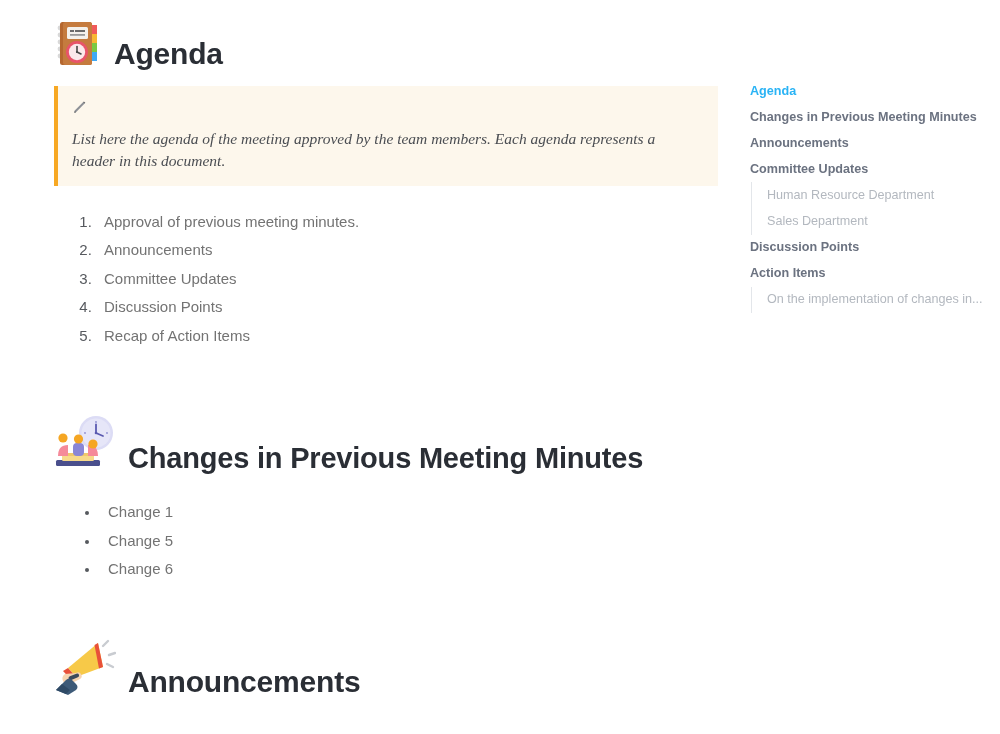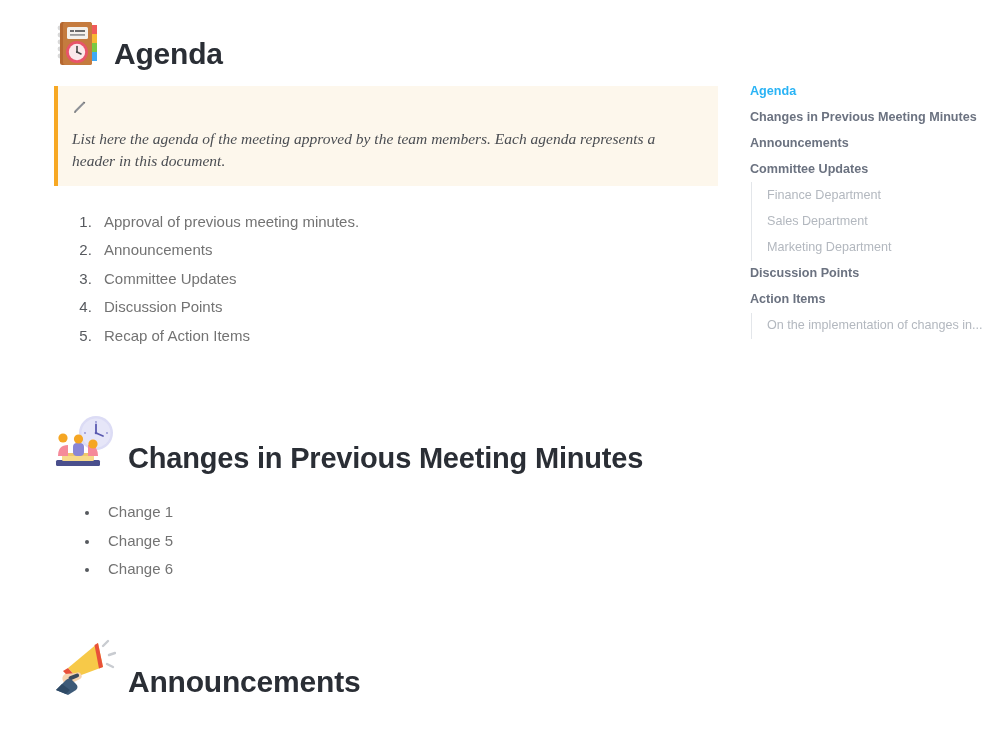--- a/index.html
+++ b/index.html
@@ -255,21 +255,20 @@
         <span class="section-title">Announcements</span>
       </div>
     </div>
   </div>
 
   <nav class="toc">
     <div class="toc-item active">Agenda</div>
     <div class="toc-item">Changes in Previous Meeting Minutes</div>
     <div class="toc-item">Announcements</div>
     <div class="toc-item">Committee Updates</div>
-    <div class="toc-item sub">Finance Department</div>
+    <div class="toc-item sub">Human Resource Department</div>
     <div class="toc-item sub">Sales Department</div>
-    <div class="toc-item sub">Marketing Department</div>
     <div class="toc-item">Discussion Points</div>
     <div class="toc-item">Action Items</div>
     <div class="toc-item sub">On the implementation of changes in...</div>
   </nav>
 
 </div>
 
 </body></html>

